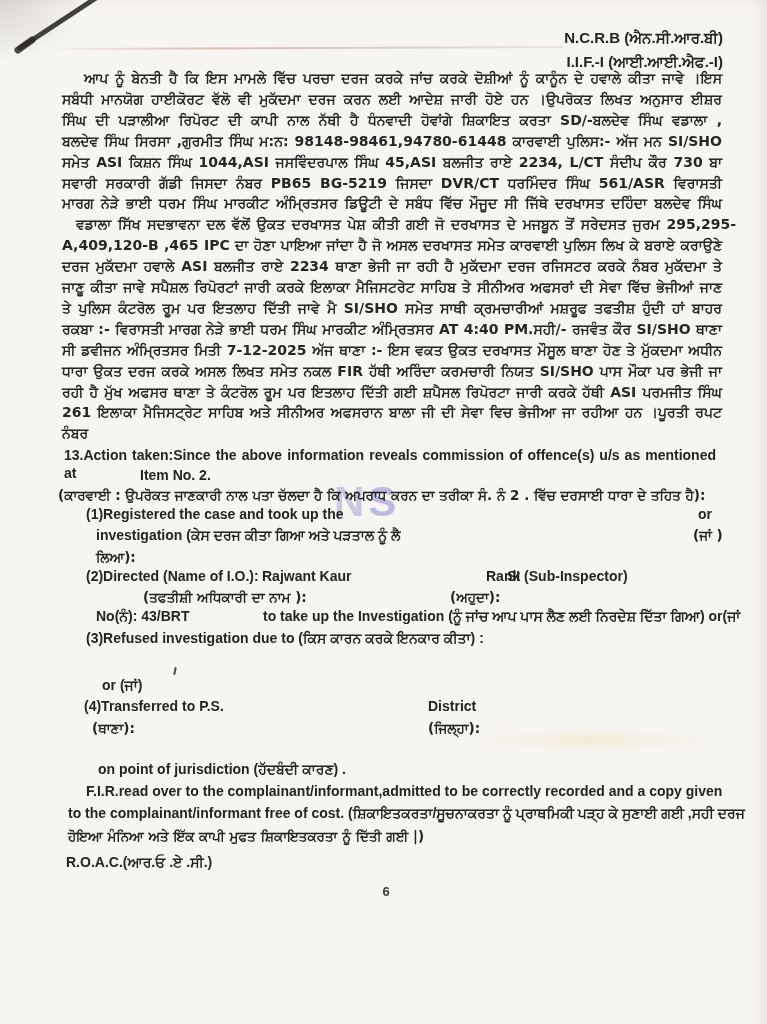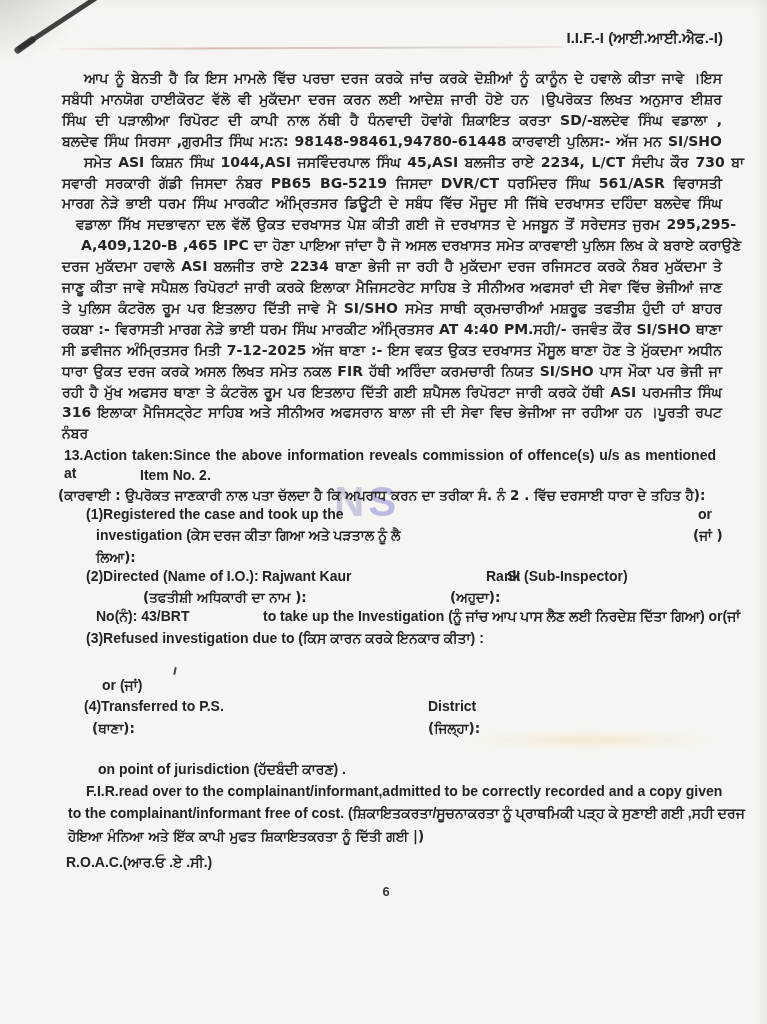--- a/index.html
+++ b/index.html
@@ -68,43 +68,44 @@
 <div class="page">
 
   <svg class="pen-mark" width="110" height="60" viewBox="0 0 110 60">
     <path d="M16,52 C34,40 62,22 92,2" stroke="#2e2c2a" stroke-width="5" fill="none" stroke-linecap="round" opacity="0.9"></path>
     <path d="M14,54 L28,44" stroke="#2e2c2a" stroke-width="7" fill="none" stroke-linecap="round" opacity="0.85"></path>
   </svg>
 
   <div class="hdr-rule"></div>
 
   <div class="hdr">
+    <div>N.C.R.B (ਐਨ.ਸੀ.ਆਰ.ਬੀ)</div>
     <div>I.I.F.-I (ਆਈ.ਆਈ.ਐਫ.-I)</div>
   </div>
 
   <div class="watermark"><span class="wn">N</span><span class="ws">S</span></div>
 
   <div id="body-lines">
       <div class="pa-line" style="left: 84px; top: 68px; width: 638px;">ਆਪ ਨੂੰ ਬੇਨਤੀ ਹੈ ਕਿ ਇਸ ਮਾਮਲੇ ਵਿੱਚ ਪਰਚਾ ਦਰਜ ਕਰਕੇ ਜਾਂਚ ਕਰਕੇ ਦੋਸ਼ੀਆਂ ਨੂੰ ਕਾਨੂੰਨ ਦੇ ਹਵਾਲੇ ਕੀਤਾ ਜਾਵੇ ।ਇਸ</div>
       <div class="pa-line" style="left: 62px; top: 88.9px; width: 660px;">ਸਬੰਧੀ ਮਾਨਯੋਗ ਹਾਈਕੋਰਟ ਵੱਲੋ ਵੀ ਮੁਕੱਦਮਾ ਦਰਜ ਕਰਨ ਲਈ ਆਦੇਸ਼ ਜਾਰੀ ਹੋਏ ਹਨ ।ਉਪਰੋਕਤ ਲਿਖਤ ਅਨੁਸਾਰ ਈਸ਼ਰ</div>
       <div class="pa-line" style="left: 62px; top: 109.8px; width: 660px;">ਸਿੰਘ ਦੀ ਪੜਾਲੀਆ ਰਿਪੋਰਟ ਦੀ ਕਾਪੀ ਨਾਲ ਨੱਥੀ ਹੈ ਧੰਨਵਾਦੀ ਹੋਵਾਂਗੇ ਸ਼ਿਕਾਇਤ ਕਰਤਾ SD/-ਬਲਦੇਵ ਸਿੰਘ ਵਡਾਲਾ ,</div>
       <div class="pa-line" style="left: 62px; top: 130.7px; width: 660px;">ਬਲਦੇਵ ਸਿੰਘ ਸਿਰਸਾ ,ਗੁਰਮੀਤ ਸਿੰਘ ਮ:ਨ: 98148-98461,94780-61448 ਕਾਰਵਾਈ ਪੁਲਿਸ:- ਅੱਜ ਮਨ SI/SHO</div>
-      <div class="pa-line" style="left: 62px; top: 151.6px; width: 660px; margin-left: 22px;">ਸਮੇਤ ASI ਕਿਸ਼ਨ ਸਿੰਘ 1044,ASI ਜਸਵਿੰਦਰਪਾਲ ਸਿੰਘ 45,ASI ਬਲਜੀਤ ਰਾਏ 2234, L/CT ਸੰਦੀਪ ਕੌਰ 730 ਬਾ</div>
+      <div class="pa-line" style="left: 62px; top: 151.6px; width: 660px;">ਸਮੇਤ ASI ਕਿਸ਼ਨ ਸਿੰਘ 1044,ASI ਜਸਵਿੰਦਰਪਾਲ ਸਿੰਘ 45,ASI ਬਲਜੀਤ ਰਾਏ 2234, L/CT ਸੰਦੀਪ ਕੌਰ 730 ਬਾ</div>
       <div class="pa-line" style="left: 62px; top: 172.5px; width: 660px;">ਸਵਾਰੀ ਸਰਕਾਰੀ ਗੱਡੀ ਜਿਸਦਾ ਨੰਬਰ PB65 BG-5219 ਜਿਸਦਾ DVR/CT ਧਰਮਿੰਦਰ ਸਿੰਘ 561/ASR ਵਿਰਾਸਤੀ</div>
       <div class="pa-line" style="left: 62px; top: 193.4px; width: 660px;">ਮਾਰਗ ਨੇੜੇ ਭਾਈ ਧਰਮ ਸਿੰਘ ਮਾਰਕੀਟ ਅੰਮ੍ਰਿਤਸਰ ਡਿਊਟੀ ਦੇ ਸਬੰਧ ਵਿੱਚ ਮੌਜੂਦ ਸੀ ਜਿੱਥੇ ਦਰਖਾਸਤ ਦਹਿੰਦਾ ਬਲਦੇਵ ਸਿੰਘ</div>
       <div class="pa-line" style="left: 62px; top: 214.3px; width: 660px; margin-left: 14px;">ਵਡਾਲਾ ਸਿੱਖ ਸਦਭਾਵਨਾ ਦਲ ਵੱਲੋਂ ਉਕਤ ਦਰਖਾਸਤ ਪੇਸ਼ ਕੀਤੀ ਗਈ ਜੋ ਦਰਖਾਸਤ ਦੇ ਮਜਬੂਨ ਤੋਂ ਸਰੇਦਸਤ ਜੁਰਮ 295,295-</div>
-      <div class="pa-line" style="left: 62px; top: 235.2px; width: 660px; margin-left: 19px;">A,409,120-B ,465 IPC ਦਾ ਹੋਣਾ ਪਾਇਆ ਜਾਂਦਾ ਹੈ ਜੋ ਅਸਲ ਦਰਖਾਸਤ ਸਮੇਤ ਕਾਰਵਾਈ ਪੁਲਿਸ ਲਿਖ ਕੇ ਬਰਾਏ ਕਰਾਉਣੇ</div>
+      <div class="pa-line" style="left: 62px; top: 235.2px; width: 660px;">A,409,120-B ,465 IPC ਦਾ ਹੋਣਾ ਪਾਇਆ ਜਾਂਦਾ ਹੈ ਜੋ ਅਸਲ ਦਰਖਾਸਤ ਸਮੇਤ ਕਾਰਵਾਈ ਪੁਲਿਸ ਲਿਖ ਕੇ ਬਰਾਏ ਕਰਾਉਣੇ</div>
       <div class="pa-line" style="left: 62px; top: 256.1px; width: 660px;">ਦਰਜ ਮੁਕੱਦਮਾ ਹਵਾਲੇ ASI ਬਲਜੀਤ ਰਾਏ 2234 ਥਾਣਾ ਭੇਜੀ ਜਾ ਰਹੀ ਹੈ ਮੁਕੱਦਮਾ ਦਰਜ ਰਜਿਸਟਰ ਕਰਕੇ ਨੰਬਰ ਮੁਕੱਦਮਾ ਤੇ</div>
       <div class="pa-line" style="left: 62px; top: 277px; width: 660px;">ਜਾਣੂ ਕੀਤਾ ਜਾਵੇ ਸਪੈਸ਼ਲ ਰਿਪੋਰਟਾਂ ਜਾਰੀ ਕਰਕੇ ਇਲਾਕਾ ਮੈਜਿਸਟਰੇਟ ਸਾਹਿਬ ਤੇ ਸੀਨੀਅਰ ਅਫਸਰਾਂ ਦੀ ਸੇਵਾ ਵਿੱਚ ਭੇਜੀਆਂ ਜਾਣ</div>
       <div class="pa-line" style="left: 62px; top: 297.9px; width: 660px;">ਤੇ ਪੁਲਿਸ ਕੰਟਰੋਲ ਰੂਮ ਪਰ ਇਤਲਾਹ ਦਿੱਤੀ ਜਾਵੇ ਮੈ SI/SHO ਸਮੇਤ ਸਾਥੀ ਕ੍ਰਮਚਾਰੀਆਂ ਮਸ਼ਰੂਫ ਤਫਤੀਸ਼ ਹੁੰਦੀ ਹਾਂ ਬਾਹਰ</div>
       <div class="pa-line" style="left: 62px; top: 318.8px; width: 660px;">ਰਕਬਾ :- ਵਿਰਾਸਤੀ ਮਾਰਗ ਨੇੜੇ ਭਾਈ ਧਰਮ ਸਿੰਘ ਮਾਰਕੀਟ ਅੰਮ੍ਰਿਤਸਰ AT 4:40 PM.ਸਹੀ/- ਰਜਵੰਤ ਕੌਰ SI/SHO ਥਾਣਾ</div>
       <div class="pa-line" style="left: 62px; top: 339.7px; width: 660px;">ਸੀ ਡਵੀਜਨ ਅੰਮ੍ਰਿਤਸਰ ਮਿਤੀ 7-12-2025 ਅੱਜ ਥਾਣਾ :- ਇਸ ਵਕਤ ਉਕਤ ਦਰਖਾਸਤ ਮੌਸੂਲ ਥਾਣਾ ਹੋਣ ਤੇ ਮੁੱਕਦਮਾ ਅਧੀਨ</div>
       <div class="pa-line" style="left: 62px; top: 360.6px; width: 660px;">ਧਾਰਾ ਉਕਤ ਦਰਜ ਕਰਕੇ ਅਸਲ ਲਿਖਤ ਸਮੇਤ ਨਕਲ FIR ਹੱਥੀ ਅਰਿੰਦਾ ਕਰਮਚਾਰੀ ਨਿਯਤ SI/SHO ਪਾਸ ਮੌਕਾ ਪਰ ਭੇਜੀ ਜਾ</div>
       <div class="pa-line" style="left: 62px; top: 381.5px; width: 660px;">ਰਹੀ ਹੈ ਮੁੱਖ ਅਫਸਰ ਥਾਣਾ ਤੇ ਕੰਟਰੋਲ ਰੂਮ ਪਰ ਇਤਲਾਹ ਦਿੱਤੀ ਗਈ ਸ਼ਪੈਸਲ ਰਿਪੋਰਟਾ ਜਾਰੀ ਕਰਕੇ ਹੱਥੀ ASI ਪਰਮਜੀਤ ਸਿੰਘ</div>
-      <div class="pa-line" style="left: 62px; top: 402.4px; width: 660px;">316 ਇਲਾਕਾ ਮੈਜਿਸਟ੍ਰੇਟ ਸਾਹਿਬ ਅਤੇ ਸੀਨੀਅਰ ਅਫਸਰਾਨ ਬਾਲਾ ਜੀ ਦੀ ਸੇਵਾ ਵਿਚ ਭੇਜੀਆ ਜਾ ਰਹੀਆ ਹਨ ।ਪੂਰਤੀ ਰਪਟ</div>
+      <div class="pa-line" style="left: 62px; top: 402.4px; width: 660px;">261 ਇਲਾਕਾ ਮੈਜਿਸਟ੍ਰੇਟ ਸਾਹਿਬ ਅਤੇ ਸੀਨੀਅਰ ਅਫਸਰਾਨ ਬਾਲਾ ਜੀ ਦੀ ਸੇਵਾ ਵਿਚ ਭੇਜੀਆ ਜਾ ਰਹੀਆ ਹਨ ।ਪੂਰਤੀ ਰਪਟ</div>
       <div class="pa-line no-just" style="left: 62px; top: 423.3px; width: 660px;">ਨੰਬਰ</div>
     </div>
 
   <div id="form-lines">
       <div class="form-line just" style="left: 64px; top: 446px; width: 652px;">13.Action taken:Since the above information reveals commission of offence(s) u/s as mentioned at</div>
       <div class="form-line" style="left: 140px; top: 466px;">Item No. 2.</div>
       <div class="form-line t-pa" style="left: 58px; top: 486px;">(ਕਾਰਵਾਈ : ਉਪਰੋਕਤ ਜਾਣਕਾਰੀ ਨਾਲ ਪਤਾ ਚੱਲਦਾ ਹੈ ਕਿ ਅਪਰਾਧ ਕਰਨ ਦਾ ਤਰੀਕਾ ਸੰ. ਨੰ 2 . ਵਿੱਚ ਦਰਸਾਈ ਧਾਰਾ ਦੇ  ਤਹਿਤ ਹੈ):</div>
       <div class="form-line" style="left: 86px; top: 505px;">(1)Registered the case and took up the</div>
       <div class="form-line" style="left: 698px; top: 505px;">or</div>
       <div class="form-line" style="left: 96px; top: 526px;">investigation (ਕੇਸ ਦਰਜ ਕੀਤਾ ਗਿਆ  ਅਤੇ ਪੜਤਾਲ ਨੂੰ ਲੈ</div>

